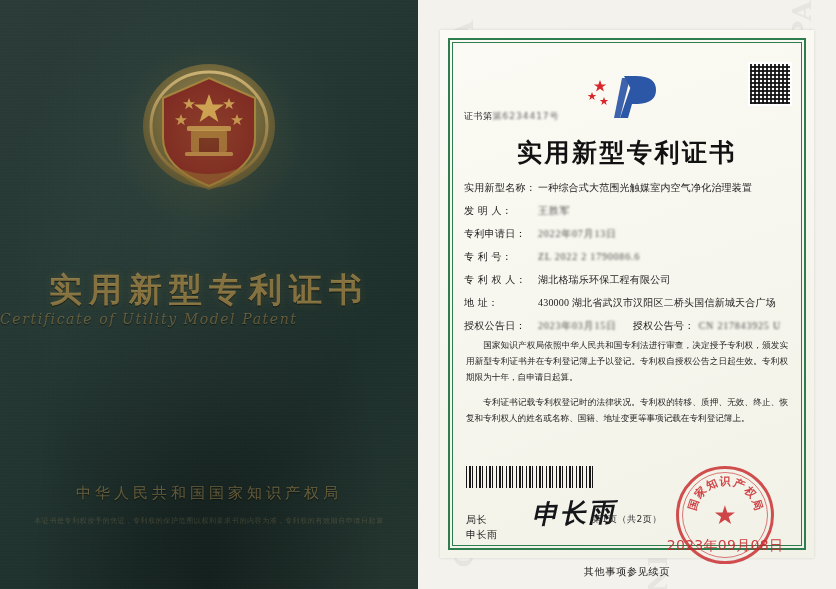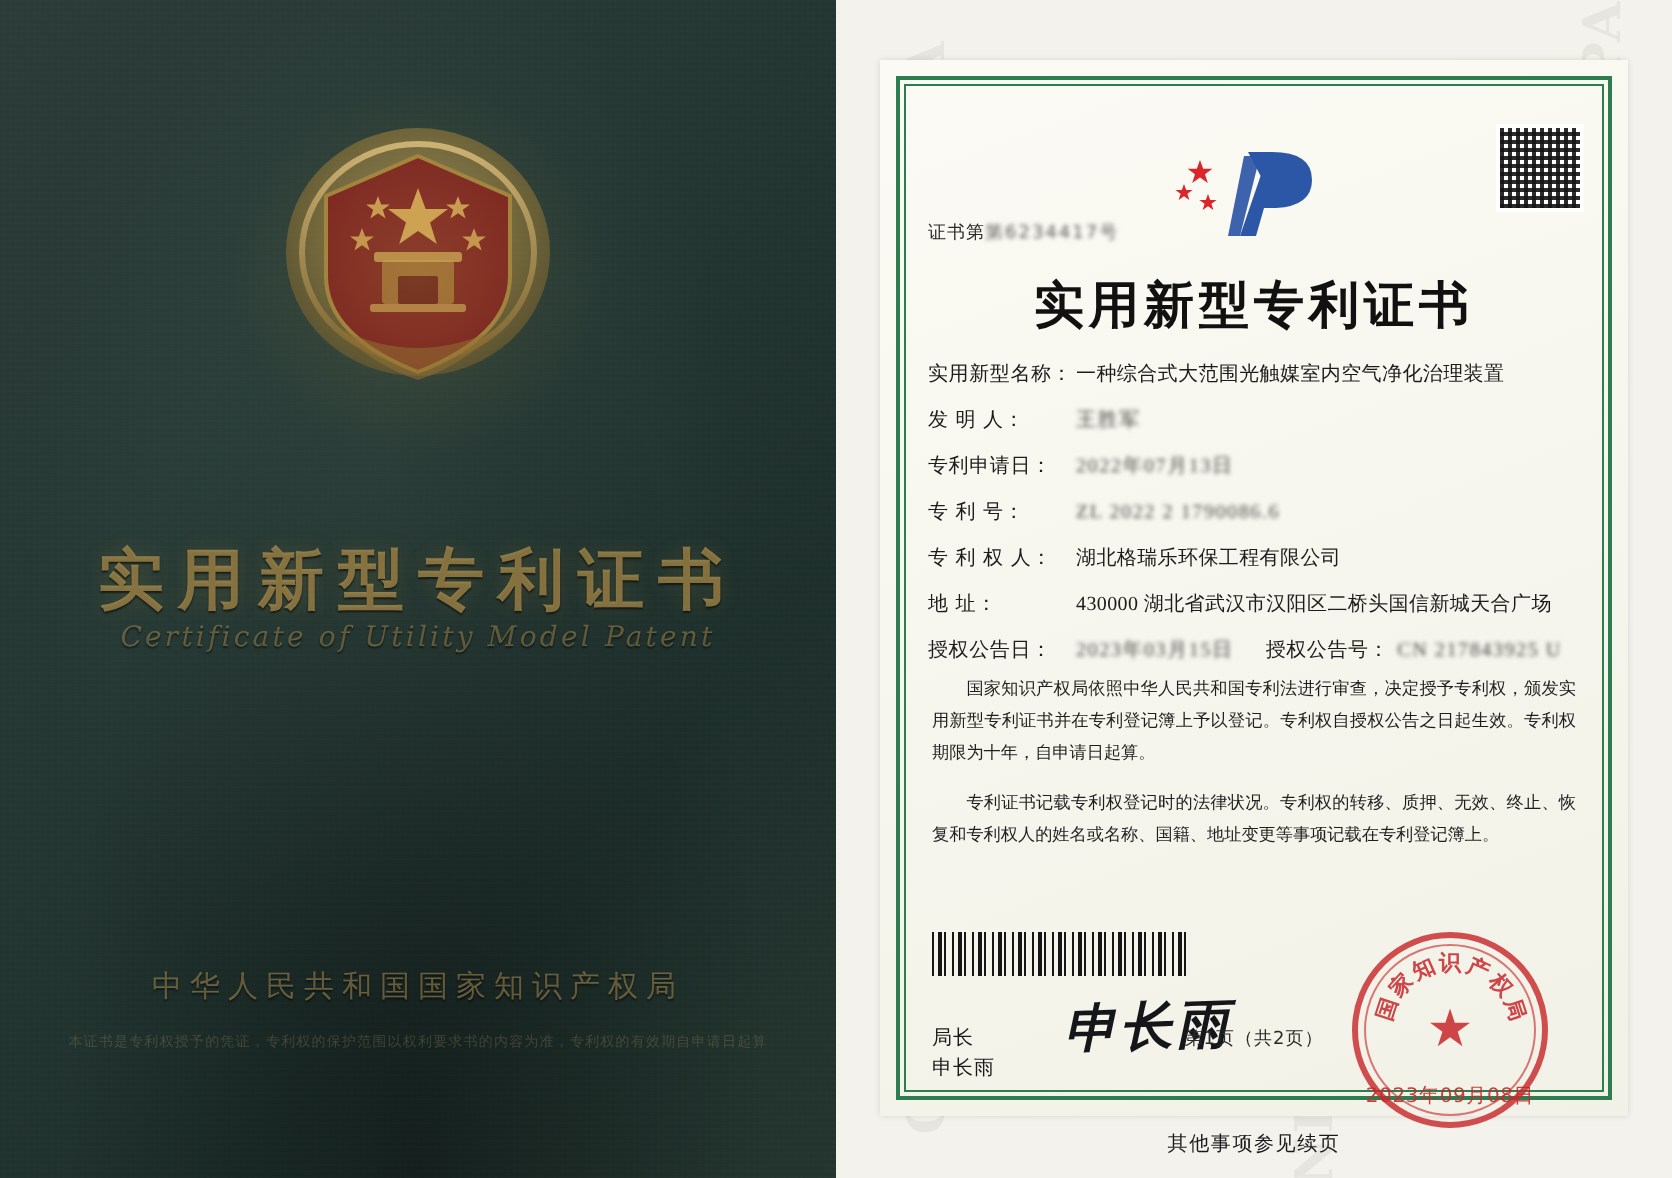--- a/index.html
+++ b/index.html
@@ -63,21 +63,21 @@
     font-size: 33px;
     letter-spacing: 7px;
     font-weight: 700;
     color: rgba(201,166,88,0.62);
     text-shadow: 0 1px 1px rgba(0,0,0,0.55), 0 0 10px rgba(190,150,60,0.18);
   }
   .cover-subtitle {
     position: absolute;
     left: 0; right: 0;
     top: 311px;
-    text-align: center;
+    text-align: left;
     font-family: "DejaVu Serif", "Liberation Serif", serif;
     font-style: italic;
     font-size: 14px;
     letter-spacing: 1.6px;
     color: rgba(188,158,92,0.46);
     text-shadow: 0 1px 1px rgba(0,0,0,0.5);
   }
   .cover-issuer {
     position: absolute;
     left: 0; right: 0;
@@ -313,21 +313,21 @@
     color: #c8282c;
     opacity: 0.85;
     transform-origin: 50% 41px;
     left: 50%; top: 8px;
     margin-left: -5.5px;
   }
   .seal-date {
     position: absolute;
     left: 50%; bottom: 9px;
     transform: translateX(-50%);
-    font-size: 10px;
+    font-size: 14px;
     color: #c8282c;
     opacity: 0.9;
     white-space: nowrap;
     letter-spacing: 0.3px;
   }
 
   .page-no {
     position: absolute;
     left: 0; right: 0;
     bottom: 14px;

